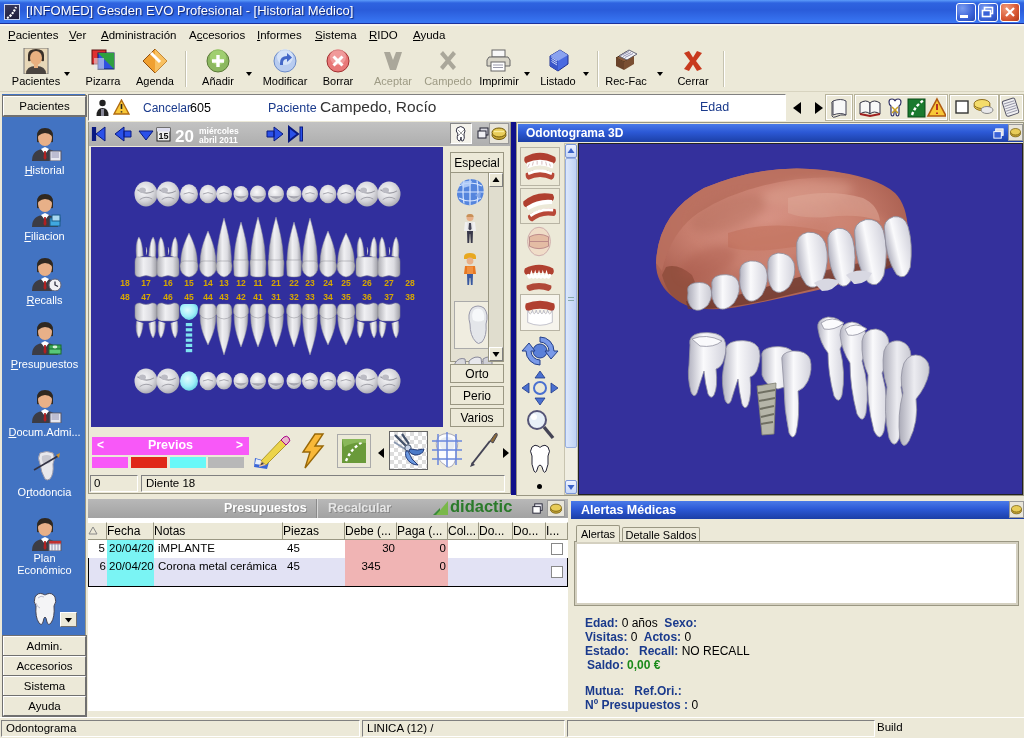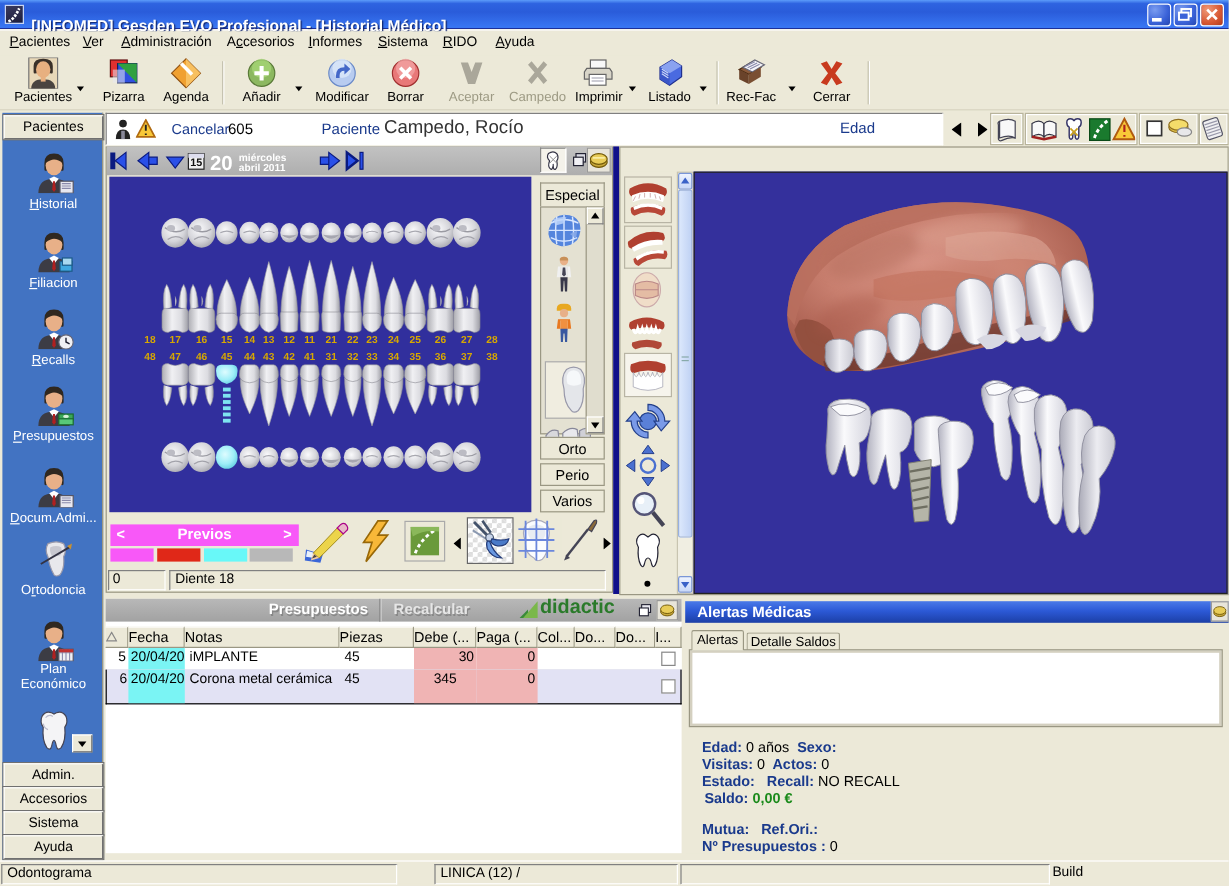--- a/index.html
+++ b/index.html
@@ -1,19 +1,19 @@
 <!DOCTYPE html>
 <html><head><meta charset="utf-8">
 <style>
 *{margin:0;padding:0;box-sizing:border-box}
 html,body{width:1024px;height:738px;overflow:hidden}
 body{font-family:"Liberation Sans",sans-serif;background:#ece9d8;position:relative;font-size:12px}
 .abs{position:absolute}
 .titlebar{left:0;top:0;width:1024px;height:26px;background:linear-gradient(180deg,#5c9cfa 0px,#2e63e0 3px,#2a5cda 10px,#3875f2 22px,#3875f2 23px,#1c309a 23px,#1c309a 24.5px,#f6f4ee 24.5px);}
-.titlebar .txt{position:absolute;left:26px;top:14px;color:#fff;font-weight:bold;font-size:13px;text-shadow:1px 1px 1px #10246a}
+.titlebar .txt{position:absolute;left:26px;top:3px;color:#fff;font-weight:normal;font-size:13px;text-shadow:1px 1px 1px #10246a}
 .appicon{position:absolute;left:4px;top:4px;width:16px;height:16px;background:linear-gradient(160deg,#3a3a5e,#1d1d3a);border:1px solid #c8d4f0}
 .appicon svg{position:absolute;left:0;top:0}
 .wbtn{position:absolute;top:3px;width:20px;height:19px;border-radius:3px;border:1px solid #fff;color:#fff;font-weight:bold;text-align:center}
 .wbtn.min,.wbtn.max{background:radial-gradient(circle at 30% 25%,#7a9cf0,#3a62d8 60%,#2546b0)}
 .wbtn.cls{background:radial-gradient(circle at 30% 25%,#f09a78,#d75732 60%,#b03a1a)}
 .menubar{left:0;top:26px;width:1024px;height:20px;background:#ece9d8;border-bottom:1px solid #ece9d8}
 .menubar span{position:absolute;top:3px;color:#000;font-size:11.5px}
 .menubar u{text-decoration:underline}
 .toolbar{left:0;top:46px;width:1024px;height:46px;background:#ece9d8;border-bottom:1px solid #d8d4c0}
 .tbtn{position:absolute;top:2px;height:42px;text-align:center;color:#000;font-size:11px}
@@ -681,20 +681,30 @@
     </svg></div>
 <div class="abs" style="left:502px;top:447px"><svg width="8" height="10">
       <path d="M1 0 L1 10 L7 5 Z" fill="#000"></path>
     </svg></div>
 
 <div class="abs sunk" style="left:90px;top:475px;width:48px;height:17px;background:#ece9d8;font-size:11.5px;padding:1px 0 0 3px">0</div>
 <div class="abs sunk" style="left:141px;top:475px;width:364px;height:17px;background:#ece9d8;font-size:11.5px;padding:1px 0 0 4px">Diente 18</div>
 
 <div class="abs" style="left:511px;top:122px;width:5px;height:373px;background:#10108a"></div>
 <div class="abs" style="left:516px;top:122px;width:508px;height:374px;background:#ece9d8;border:1px solid #9a9783">
+ <div class="abs" style="left:1px;top:1px;width:505px;height:18px;background:linear-gradient(180deg,#4a7ae8,#2c59d6 45%,#1c3fa6);color:#fff;font-weight:bold;font-size:12px;padding:2px 0 0 8px">Odontograma 3D
+  <svg class="abs" style="left:474px;top:3px" width="13" height="13" viewBox="0 0 14 14">
+        <rect x="4" y="2" width="8" height="7" fill="#d8d8e0" stroke="#fff"></rect>
+        <rect x="2" y="5" width="8" height="7" fill="#3a62d8" stroke="#fff"></rect>
+      </svg>
+  <div class="abs" style="left:490px;top:0px;width:15px;height:17px;background:#e8e5da;border:1px solid #999"><svg width="13" height="15" viewBox="0 0 18 19">
+          <ellipse cx="9" cy="11" rx="7" ry="4.5" fill="#c8a83a" stroke="#705808"></ellipse>
+          <ellipse cx="9" cy="8.5" rx="7" ry="4.5" fill="#e8cc58" stroke="#705808"></ellipse>
+        </svg></div>
+ </div>
 
  <div class="abs" style="left:2px;top:20px;width:44px;height:352px;background:#ece9d8">
   <div class="abs" style="left:1px;top:4px;width:40px;height:39px;border:1px solid #b8b4a4"><svg width="38" height="37" viewBox="0 0 40 38">
           <path d="M4 9 Q20 0 36 9 Q38 14 34 16 Q20 10 6 16 Q2 14 4 9 Z" fill="#b04030"></path>
           <path d="M6 15 Q20 9 34 15 Q34 20 33 21 Q20 15 7 21 Q6 20 6 15 Z" fill="#fff"></path>
           <path d="M7 20 L9 16 M12 18 L13 14 M17 17 L17 13 M22 17 L22 13 M27 18 L26 14 M31 19 L30 16" stroke="#caa" stroke-width="0.8"></path>
           <path d="M5 26 Q20 19 35 26 Q36 31 32 33 Q20 27 8 33 Q4 31 5 26 Z" fill="#b84838"></path>
           <path d="M7 25 Q20 19 33 25 L32 28 Q20 22 8 28 Z" fill="#fff"></path>
         </svg></div>
   <div class="abs" style="left:1px;top:45px;width:40px;height:36px;border:1px solid #b8b4a4"><svg width="38" height="34" viewBox="0 0 40 36">
@@ -918,17 +928,17 @@
  <div class="abs" style="left:4px;top:43px;width:443px;height:63px;background:#fff;border:2px solid #d4d0c0;outline:1px solid #9a9783"></div>
  <div class="abs" style="left:14px;top:117px;color:#1a3a8c;font-weight:bold;font-size:12px">Edad: <span style="color:#000;font-weight:normal">0 años</span>&nbsp; Sexo:</div>
  <div class="abs" style="left:14px;top:131px;color:#1a3a8c;font-weight:bold;font-size:12px">Visitas: <span style="color:#000;font-weight:normal">0</span>&nbsp; Actos: <span style="color:#000;font-weight:normal">0</span></div>
  <div class="abs" style="left:14px;top:145px;color:#1a3a8c;font-weight:bold;font-size:12px">Estado: &nbsp;&nbsp;Recall: <span style="color:#000;font-weight:normal">NO RECALL</span></div>
  <div class="abs" style="left:16px;top:159px;color:#1a3a8c;font-weight:bold;font-size:12px">Saldo: <span style="color:#1a8a1a">0,00 €</span></div>
  <div class="abs" style="left:14px;top:185px;color:#1a3a8c;font-weight:bold;font-size:12px">Mutua: &nbsp;&nbsp;Ref.Ori.:</div>
  <div class="abs" style="left:14px;top:199px;color:#1a3a8c;font-weight:bold;font-size:12px">Nº Presupuestos : <span style="color:#000;font-weight:normal">0</span></div>
 </div>
 
 <div class="abs" style="left:0;top:717px;width:1024px;height:21px;background:#ece9d8;border-top:1px solid #fff">
- <div class="abs sunk" style="left:1px;top:2px;width:330px;height:17px;font-size:11.5px;padding:1px 0 0 4px;background:#ece9d8">Odontograma</div>
+ <div class="abs sunk" style="left:1px;top:2px;width:359px;height:17px;font-size:11.5px;padding:1px 0 0 4px;background:#ece9d8">Odontograma</div>
  <div class="abs sunk" style="left:362px;top:2px;width:203px;height:17px;font-size:11.5px;padding:1px 0 0 4px;background:#ece9d8">LINICA (12) /</div>
  <div class="abs sunk" style="left:567px;top:2px;width:308px;height:17px;background:#ece9d8"></div>
  <div class="abs" style="left:877px;top:3px;font-size:11.5px">Build</div>
 </div>
 
 </body></html>

